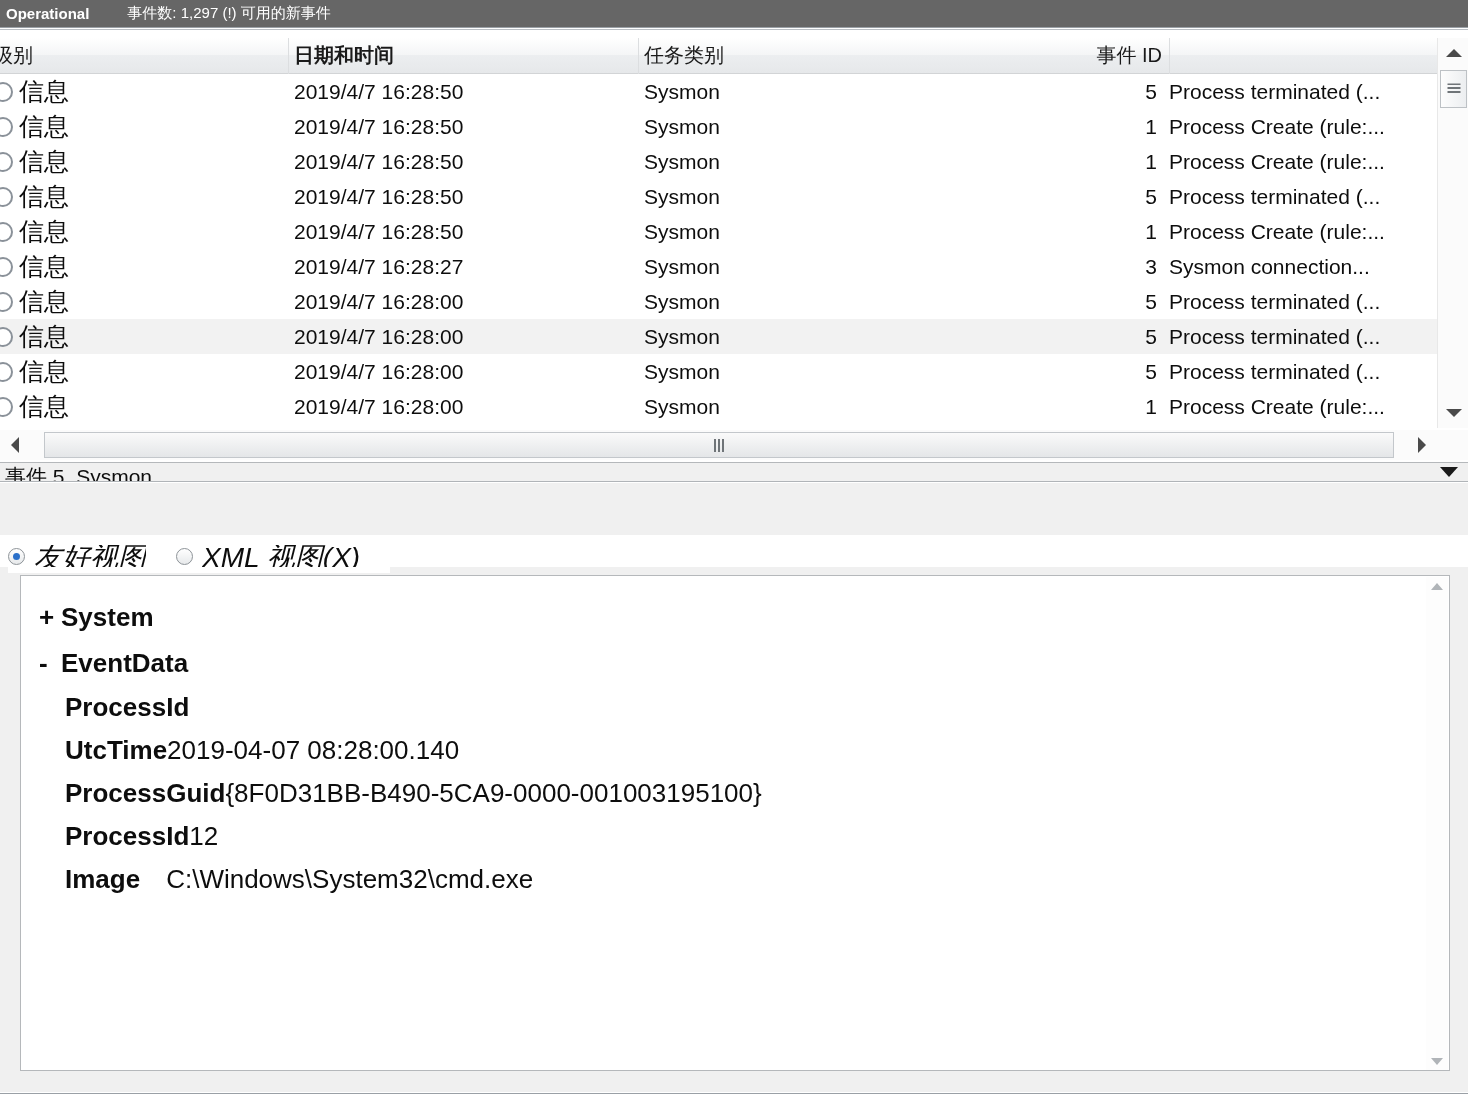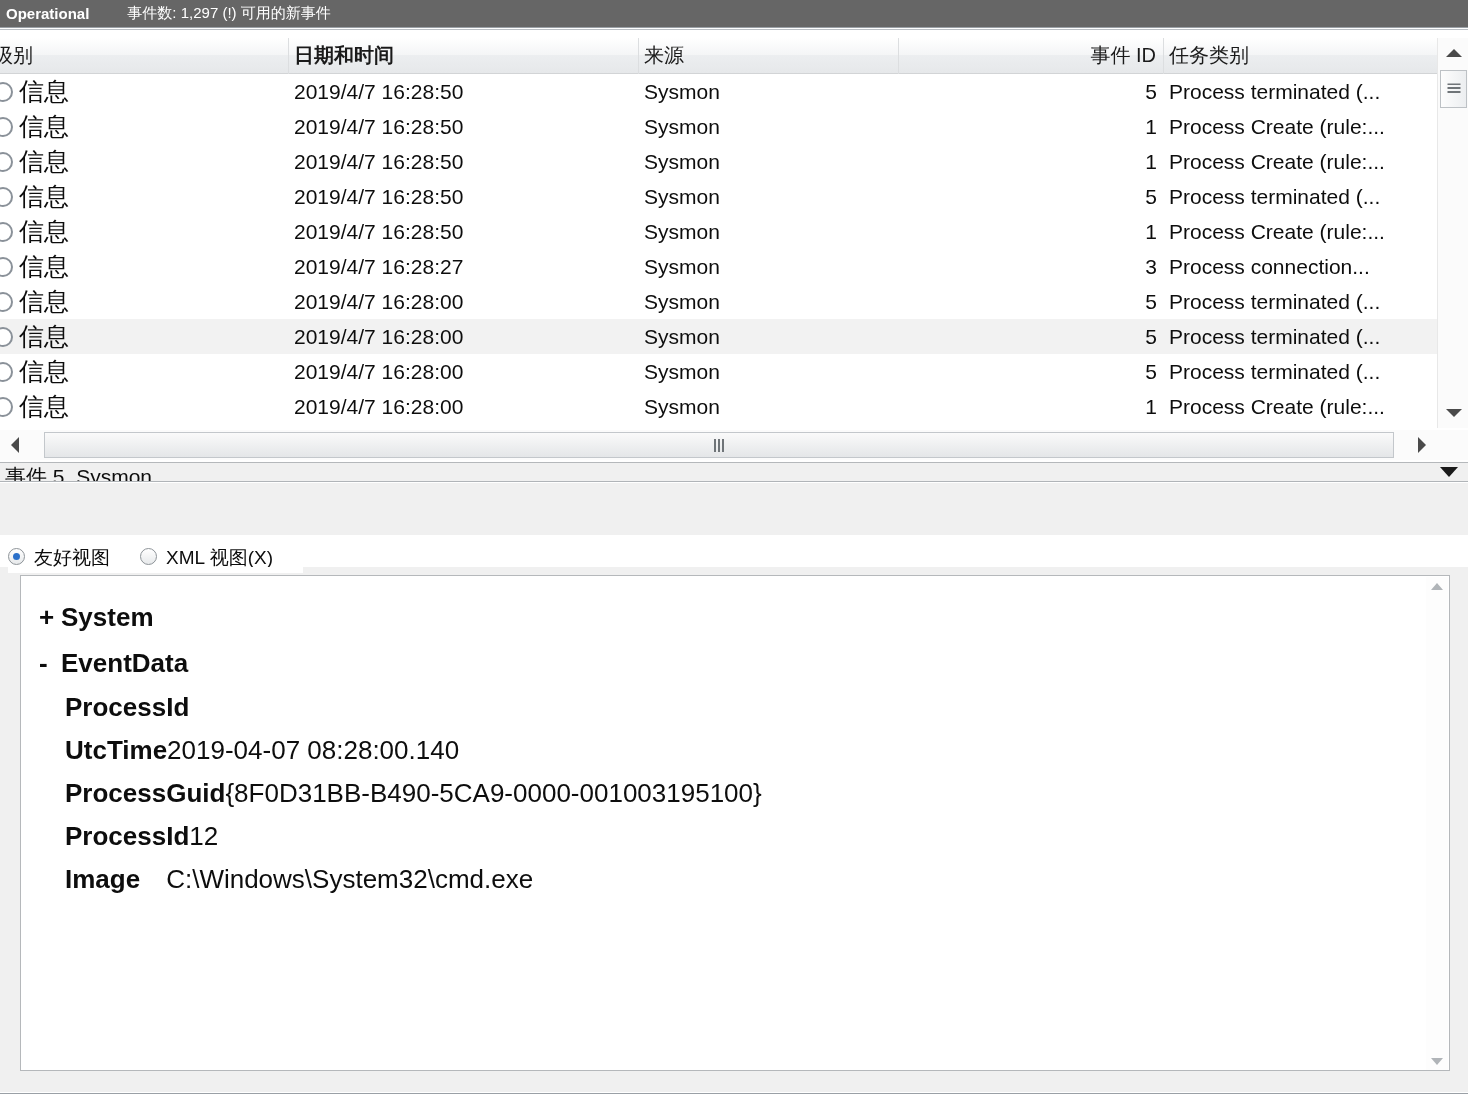--- a/index.html
+++ b/index.html
@@ -228,22 +228,22 @@
     border: 1px solid #8d9398;
     background: linear-gradient(to bottom, #ffffff, #e7e9eb);
     margin-right: 9px;
     display: flex; align-items: center; justify-content: center;
   }
   .radio.checked::after {
     content: ""; width: 7px; height: 7px; border-radius: 50%;
     background: #2a6fc9;
   }
   .radio-label {
-    font-size: 19px; color: #0d0d0d; white-space: nowrap;
-    overflow: hidden; height: 22px; line-height: 26px;
+    font-size: 28px; color: #0d0d0d; white-space: nowrap;
+    overflow: hidden; height: 22px; line-height: 26px; font-style: italic;
   }
   .white-band {
     position: absolute; left: 0; top: 72px; width: 1468px; height: 32px;
     background: #ffffff;
   }
 
   
   .detail-body {
     position: absolute; left: 20px; top: 112px;
     width: 1430px; height: 496px;
@@ -302,23 +302,22 @@
   <span class="log-title">Operational</span>
   <span class="log-count">事件数: 1,297 (!) 可用的新事件</span>
 </div>
 <div class="header-rule"></div>
 
 <div class="events-pane">
 
   <div class="col-head">
     <div class="ch c-level">级别</div>
     <div class="ch c-date">日期和时间</div>
-    <div class="ch c-source">来源</div>
+    <div class="ch c-task">任务类别</div>
     <div class="ch c-eid">事件 ID</div>
-    <div class="ch c-task">任务类别</div>
   </div>
 
   <div class="rows" id="rows-container">
       <div class="row">
         <div class="cell c-level">
           <span class="info-icon"></span>
           <span class="lvl-text">信息</span>
         </div>
         <div class="cell c-date">2019/4/7 16:28:50</div>
         <div class="cell c-source">Sysmon</div>
@@ -366,21 +365,21 @@
         <div class="cell c-task">Process Create (rule:...</div>
       </div>
       <div class="row">
         <div class="cell c-level">
           <span class="info-icon"></span>
           <span class="lvl-text">信息</span>
         </div>
         <div class="cell c-date">2019/4/7 16:28:27</div>
         <div class="cell c-source">Sysmon</div>
         <div class="cell c-eid">3</div>
-        <div class="cell c-task">Process connection...</div>
+        <div class="cell c-task">Sysmon connection...</div>
       </div>
       <div class="row">
         <div class="cell c-level">
           <span class="info-icon"></span>
           <span class="lvl-text">信息</span>
         </div>
         <div class="cell c-date">2019/4/7 16:28:00</div>
         <div class="cell c-source">Sysmon</div>
         <div class="cell c-eid">5</div>
         <div class="cell c-task">Process terminated (...</div>

